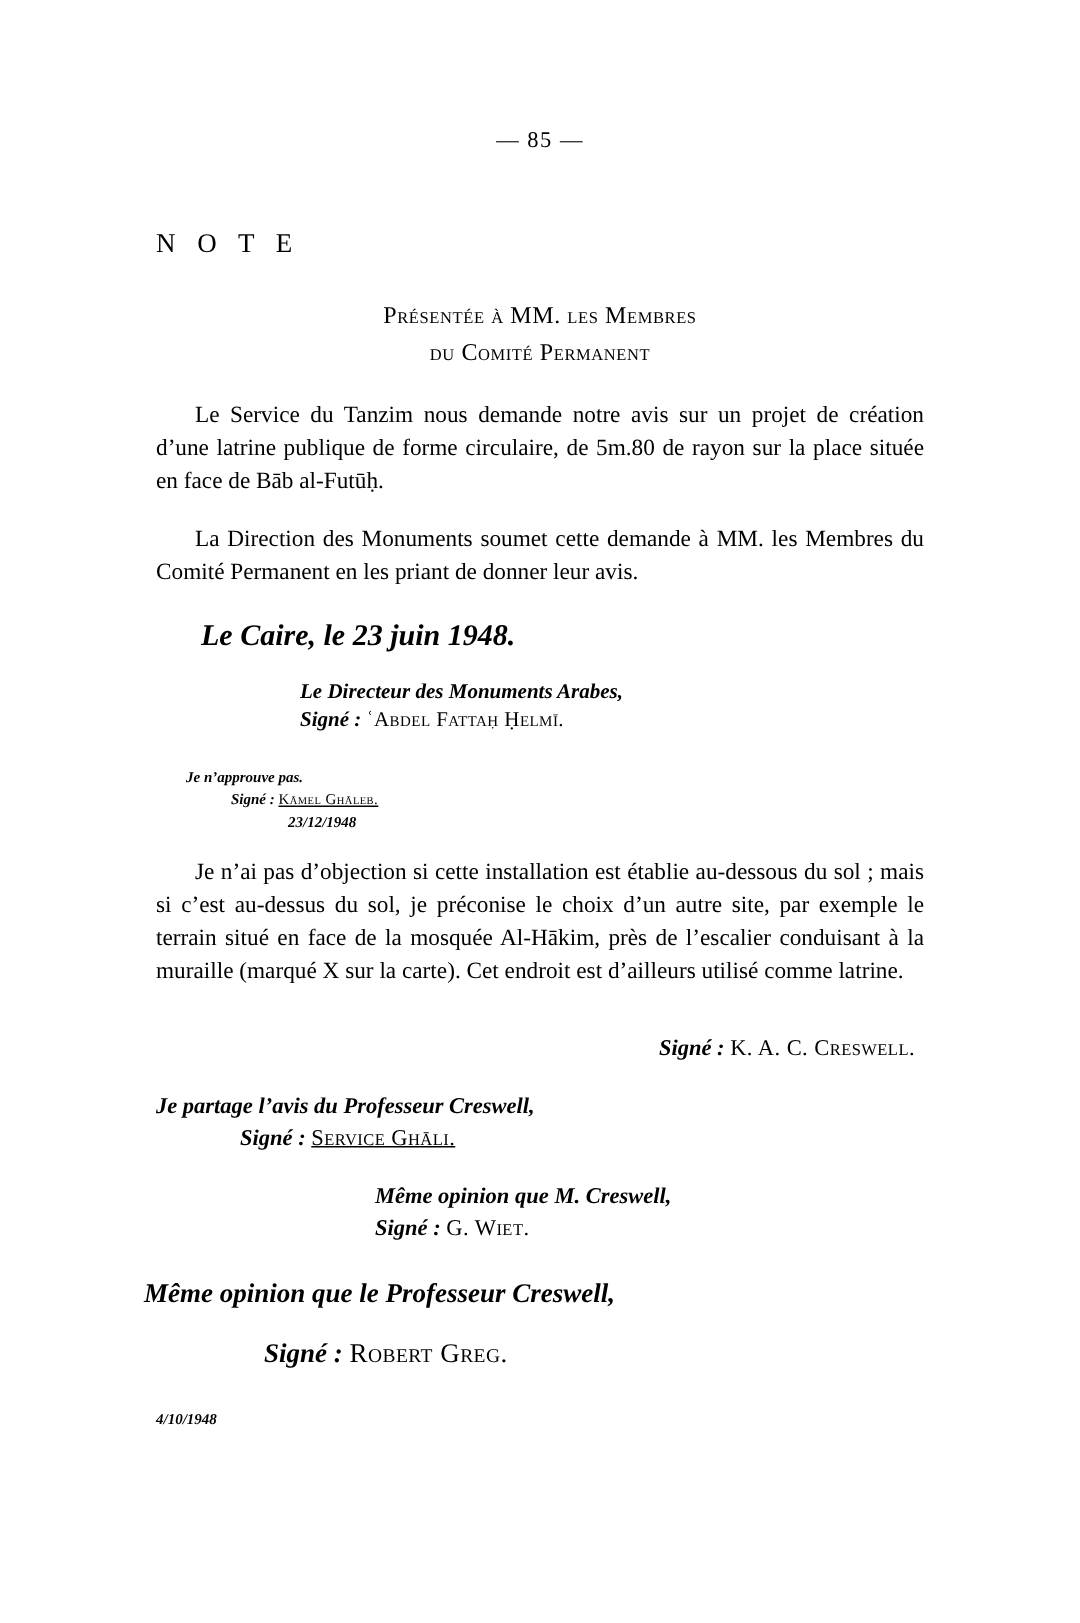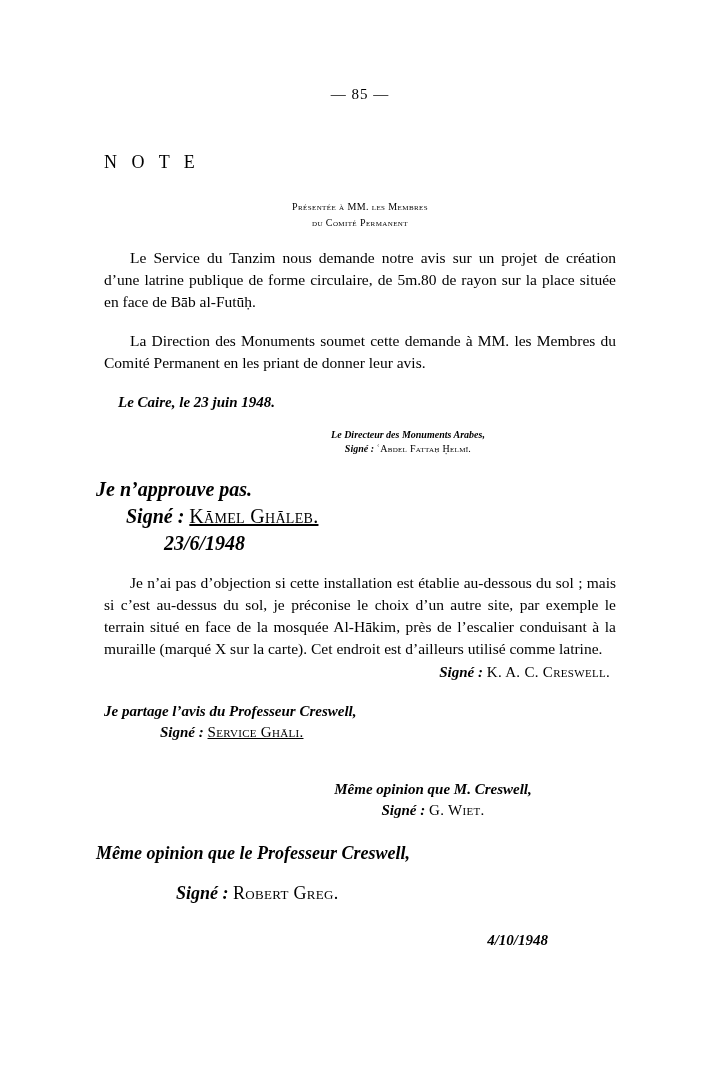--- a/index.html
+++ b/index.html
@@ -36,21 +36,21 @@
   }
   .doc-title {
     text-align: left;
     font-size: 18px;
     letter-spacing: 5px;
     margin-top: 49px;
     font-weight: normal;
   }
   .subtitle {
     text-align: center;
-    font-size: 10px;
+    font-size: 16px;
     margin-top: 26px;
     line-height: 1.55;
     font-variant: small-caps;
     letter-spacing: 0.4px;
   }
   .subtitle .line2 {
     display: block;
   }
   p.body-par {
     font-size: 15.5px;
@@ -62,70 +62,70 @@
   .italic {
     font-style: italic;
   }
   .bold {
     font-weight: bold;
   }
   .underline {
     text-decoration: underline;
   }
   .date-line {
-    font-size: 15px;
+    font-size: 20px;
     font-style: italic;
     font-weight: bold;
     margin-top: 20px;
-    margin-left: 14px;
+    margin-left: 30px;
   }
   .sig-block {
     margin-top: 18px;
-    text-align: center;
-    font-size: 10px;
+    font-size: 14px;
   }
   .sig-block .l1 {
     font-style: italic;
     font-weight: bold;
     display: block;
     margin-left: 96px;
   }
   .sig-block .l2 {
     display: block;
     margin-left: 96px;
     margin-top: 3px;
   }
   .sig-name {
     font-variant: small-caps;
     letter-spacing: 0.3px;
   }
   .note-left {
     margin-top: 24px;
-    font-size: 20px;
+    font-size: 10px;
+    margin-left: 28px;
   }
   .note-left .nl1 {
     display: block;
     font-style: italic;
     font-weight: bold;
     margin-left: -8px;
   }
   .note-left .nl2 {
     display: block;
     margin-left: 22px;
     margin-top: 4px;
   }
   .note-left .nl3 {
     display: block;
     margin-left: 60px;
     margin-top: 4px;
     font-style: italic;
     font-weight: bold;
   }
   .sig-right {
-    margin-top: 4px;
+    margin-top: 32px;
     text-align: right;
     font-size: 15px;
     padding-right: 6px;
   }
   .sig-right .italic-label {
     font-style: italic;
     font-weight: bold;
   }
   .opinion-block {
     margin-top: 22px;
@@ -135,23 +135,23 @@
     display: block;
     font-style: italic;
     font-weight: bold;
   }
   .opinion-block .ob2 {
     display: block;
     margin-top: 4px;
     margin-left: 56px;
   }
   .opinion-right {
-    margin-top: 40px;
-    font-size: 15px;
-    text-align: center;
+    margin-top: 22px;
+    font-size: 15px;
+    text-align: left;
   }
   .opinion-right .or1 {
     display: block;
     font-style: italic;
     font-weight: bold;
     margin-left: 146px;
   }
   .opinion-right .or2 {
     display: block;
     margin-top: 4px;
@@ -167,24 +167,24 @@
     font-weight: bold;
     margin-left: -8px;
   }
   .opinion-block2 .p2 {
     display: block;
     margin-top: 19px;
     margin-left: 72px;
   }
   .final-date {
     margin-top: 28px;
-    text-align: right;
-    font-style: italic;
-    font-weight: bold;
-    font-size: 15px;
+    text-align: left;
+    font-style: italic;
+    font-weight: bold;
+    font-size: 10px;
     padding-right: 68px;
   }
 </style>
 </head>
 <body>
 
 <div class="page">
 
   <div class="page-number">— 85 —</div>
 
@@ -204,21 +204,21 @@
     <div class="date-line">Le Caire, le 23 juin 1948.</div>
 
     <div class="sig-block">
       <span class="l1">Le Directeur des Monuments Arabes,</span>
       <span class="l2"><span class="italic bold">Signé : </span><span class="sig-name">ʿAbdel Fattaḥ Ḥelmī.</span></span>
     </div>
 
     <div class="note-left">
       <span class="nl1">Je n’approuve pas.</span>
       <span class="nl2"><span class="italic bold">Signé : </span><span class="sig-name underline">Kāmel Ghāleb.</span></span>
-      <span class="nl3">23/6/1948</span>
+      <span class="nl3">23/12/1948</span>
     </div>
 
     <p class="body-par">Je n’ai pas d’objection si cette  installation  est  établie au-dessous du sol ; mais si c’est au-dessus du sol, je préconise le choix d’un autre site, par exemple le terrain situé en face de la mosquée Al-Hākim, près de l’escalier conduisant à la muraille (marqué X sur la carte).   Cet endroit est d’ailleurs utilisé comme latrine.</p>
 
     <div class="sig-right"><span class="italic-label">Signé : </span><span class="sig-name">K. A. C. Creswell.</span></div>
 
     <div class="opinion-block">
       <span class="ob1">Je partage l’avis du  Professeur Creswell,</span>
       <span class="ob2"><span class="italic bold">Signé : </span><span class="sig-name underline">Service Ghāli.</span></span>
     </div>

